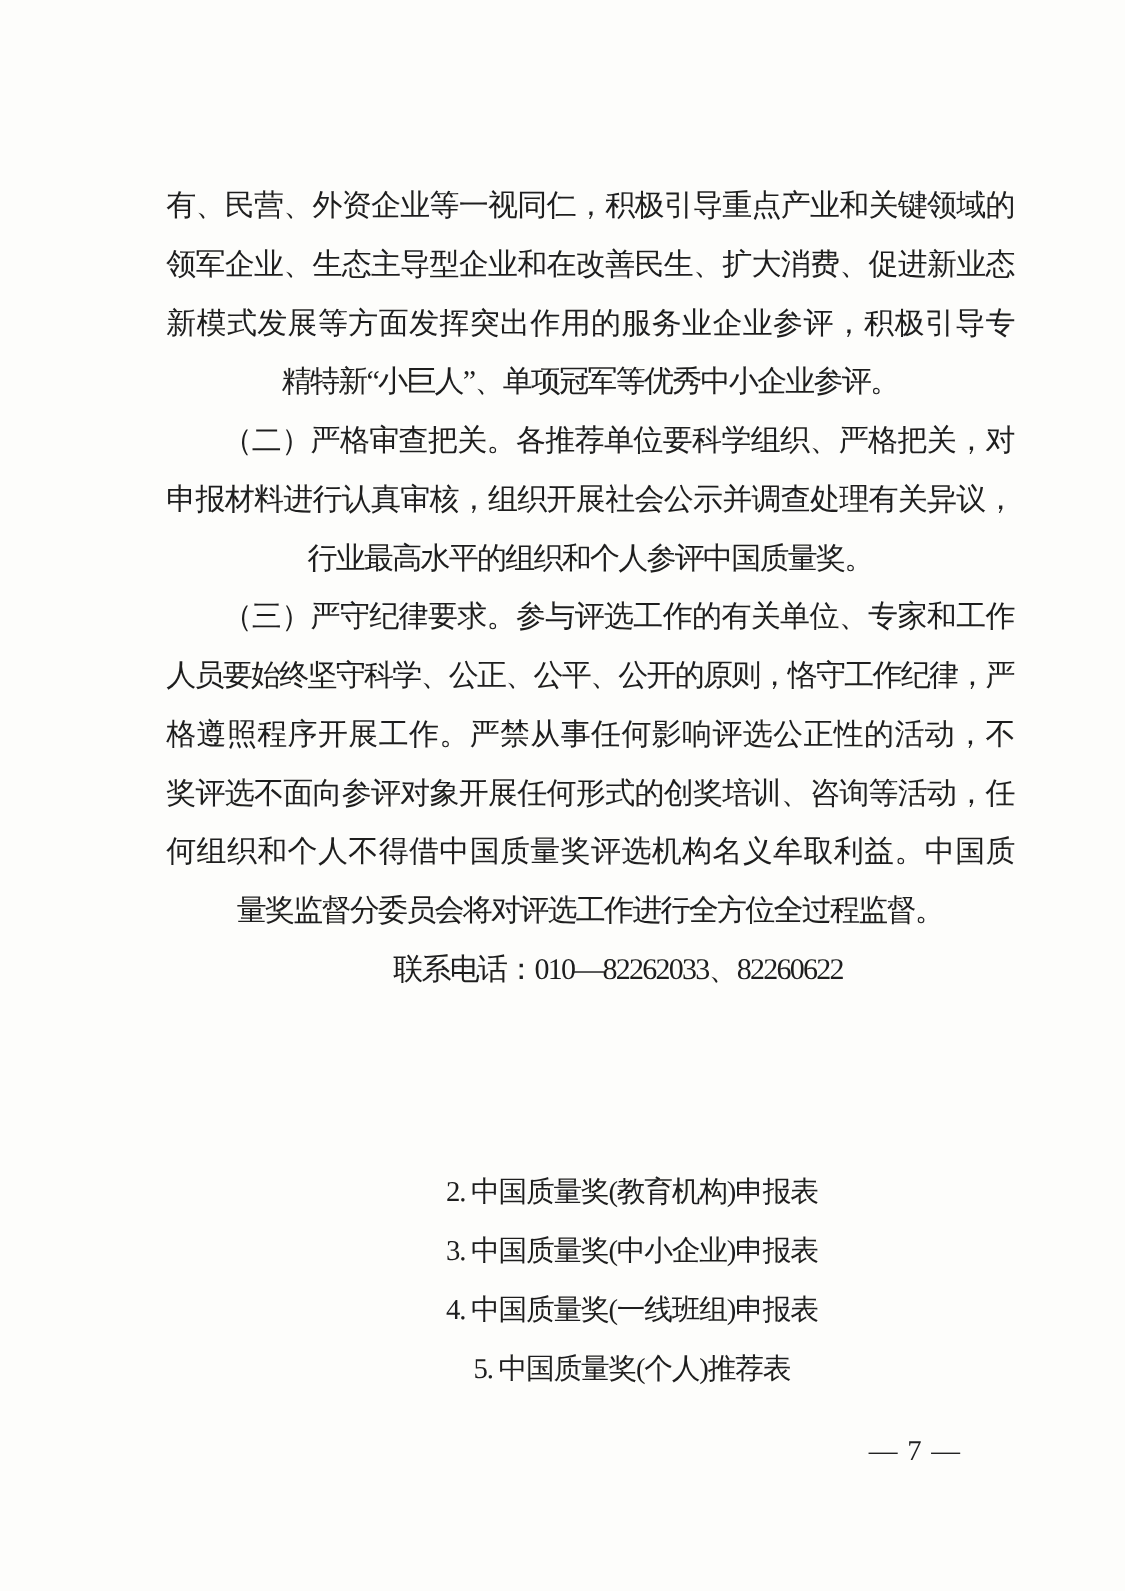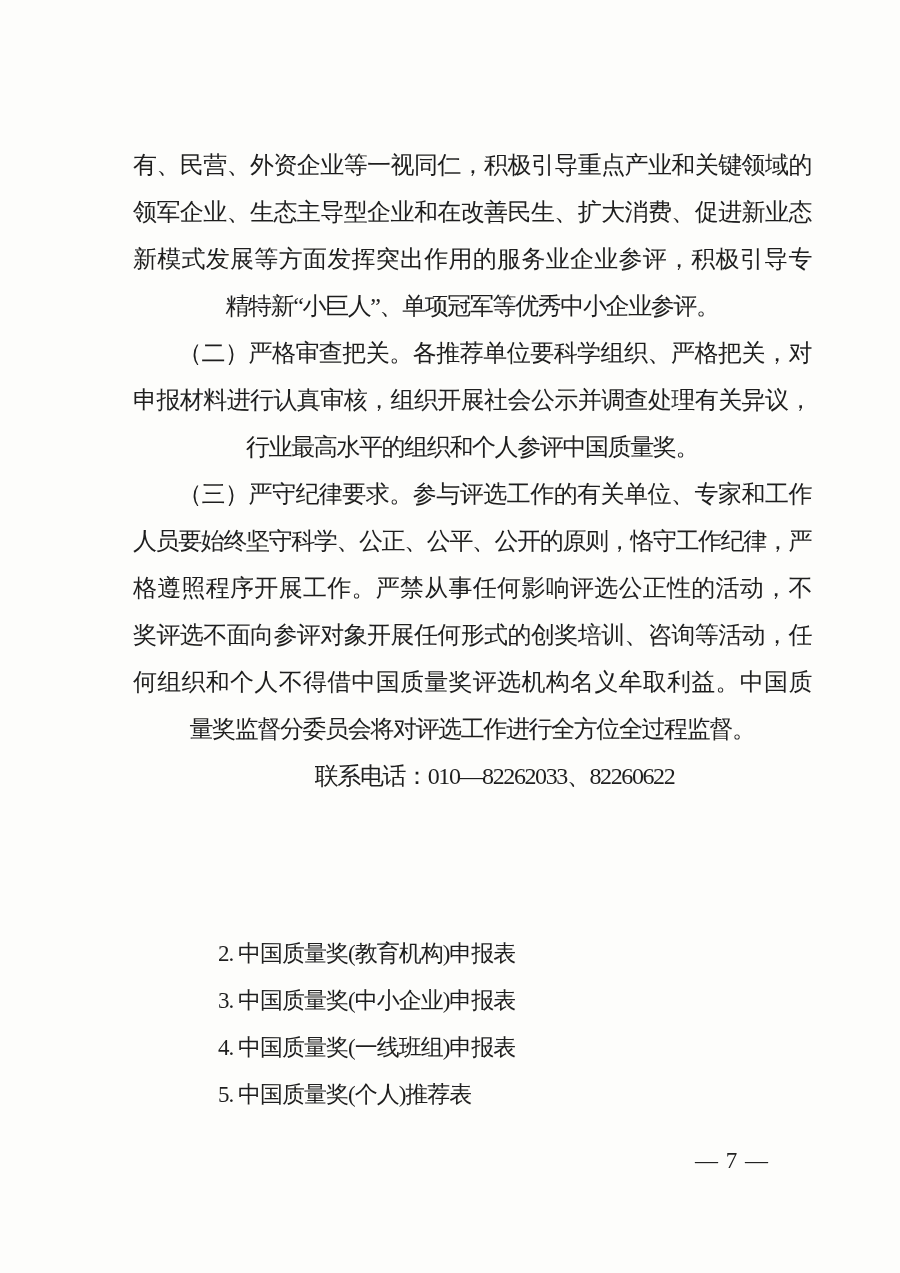--- a/index.html
+++ b/index.html
@@ -43,21 +43,21 @@
     width: 680px;
   }
   .attach-block .line {
     font-size: 23px;
     letter-spacing: -1px;
     line-height: 47px;
     height: 47px;
     white-space: nowrap;
   }
   .att-ind1 { padding-left: 44px; }
-  .att-ind2 { padding-left: 105px; }
+  .att-ind2 { padding-left: 105px; text-align: center; }
   
   .page-number {
     position: absolute;
     left: 672px;
     top: 1148px;
     width: 120px;
     font-size: 23px;
     letter-spacing: 1px;
     text-align: center;
     color: #222;

